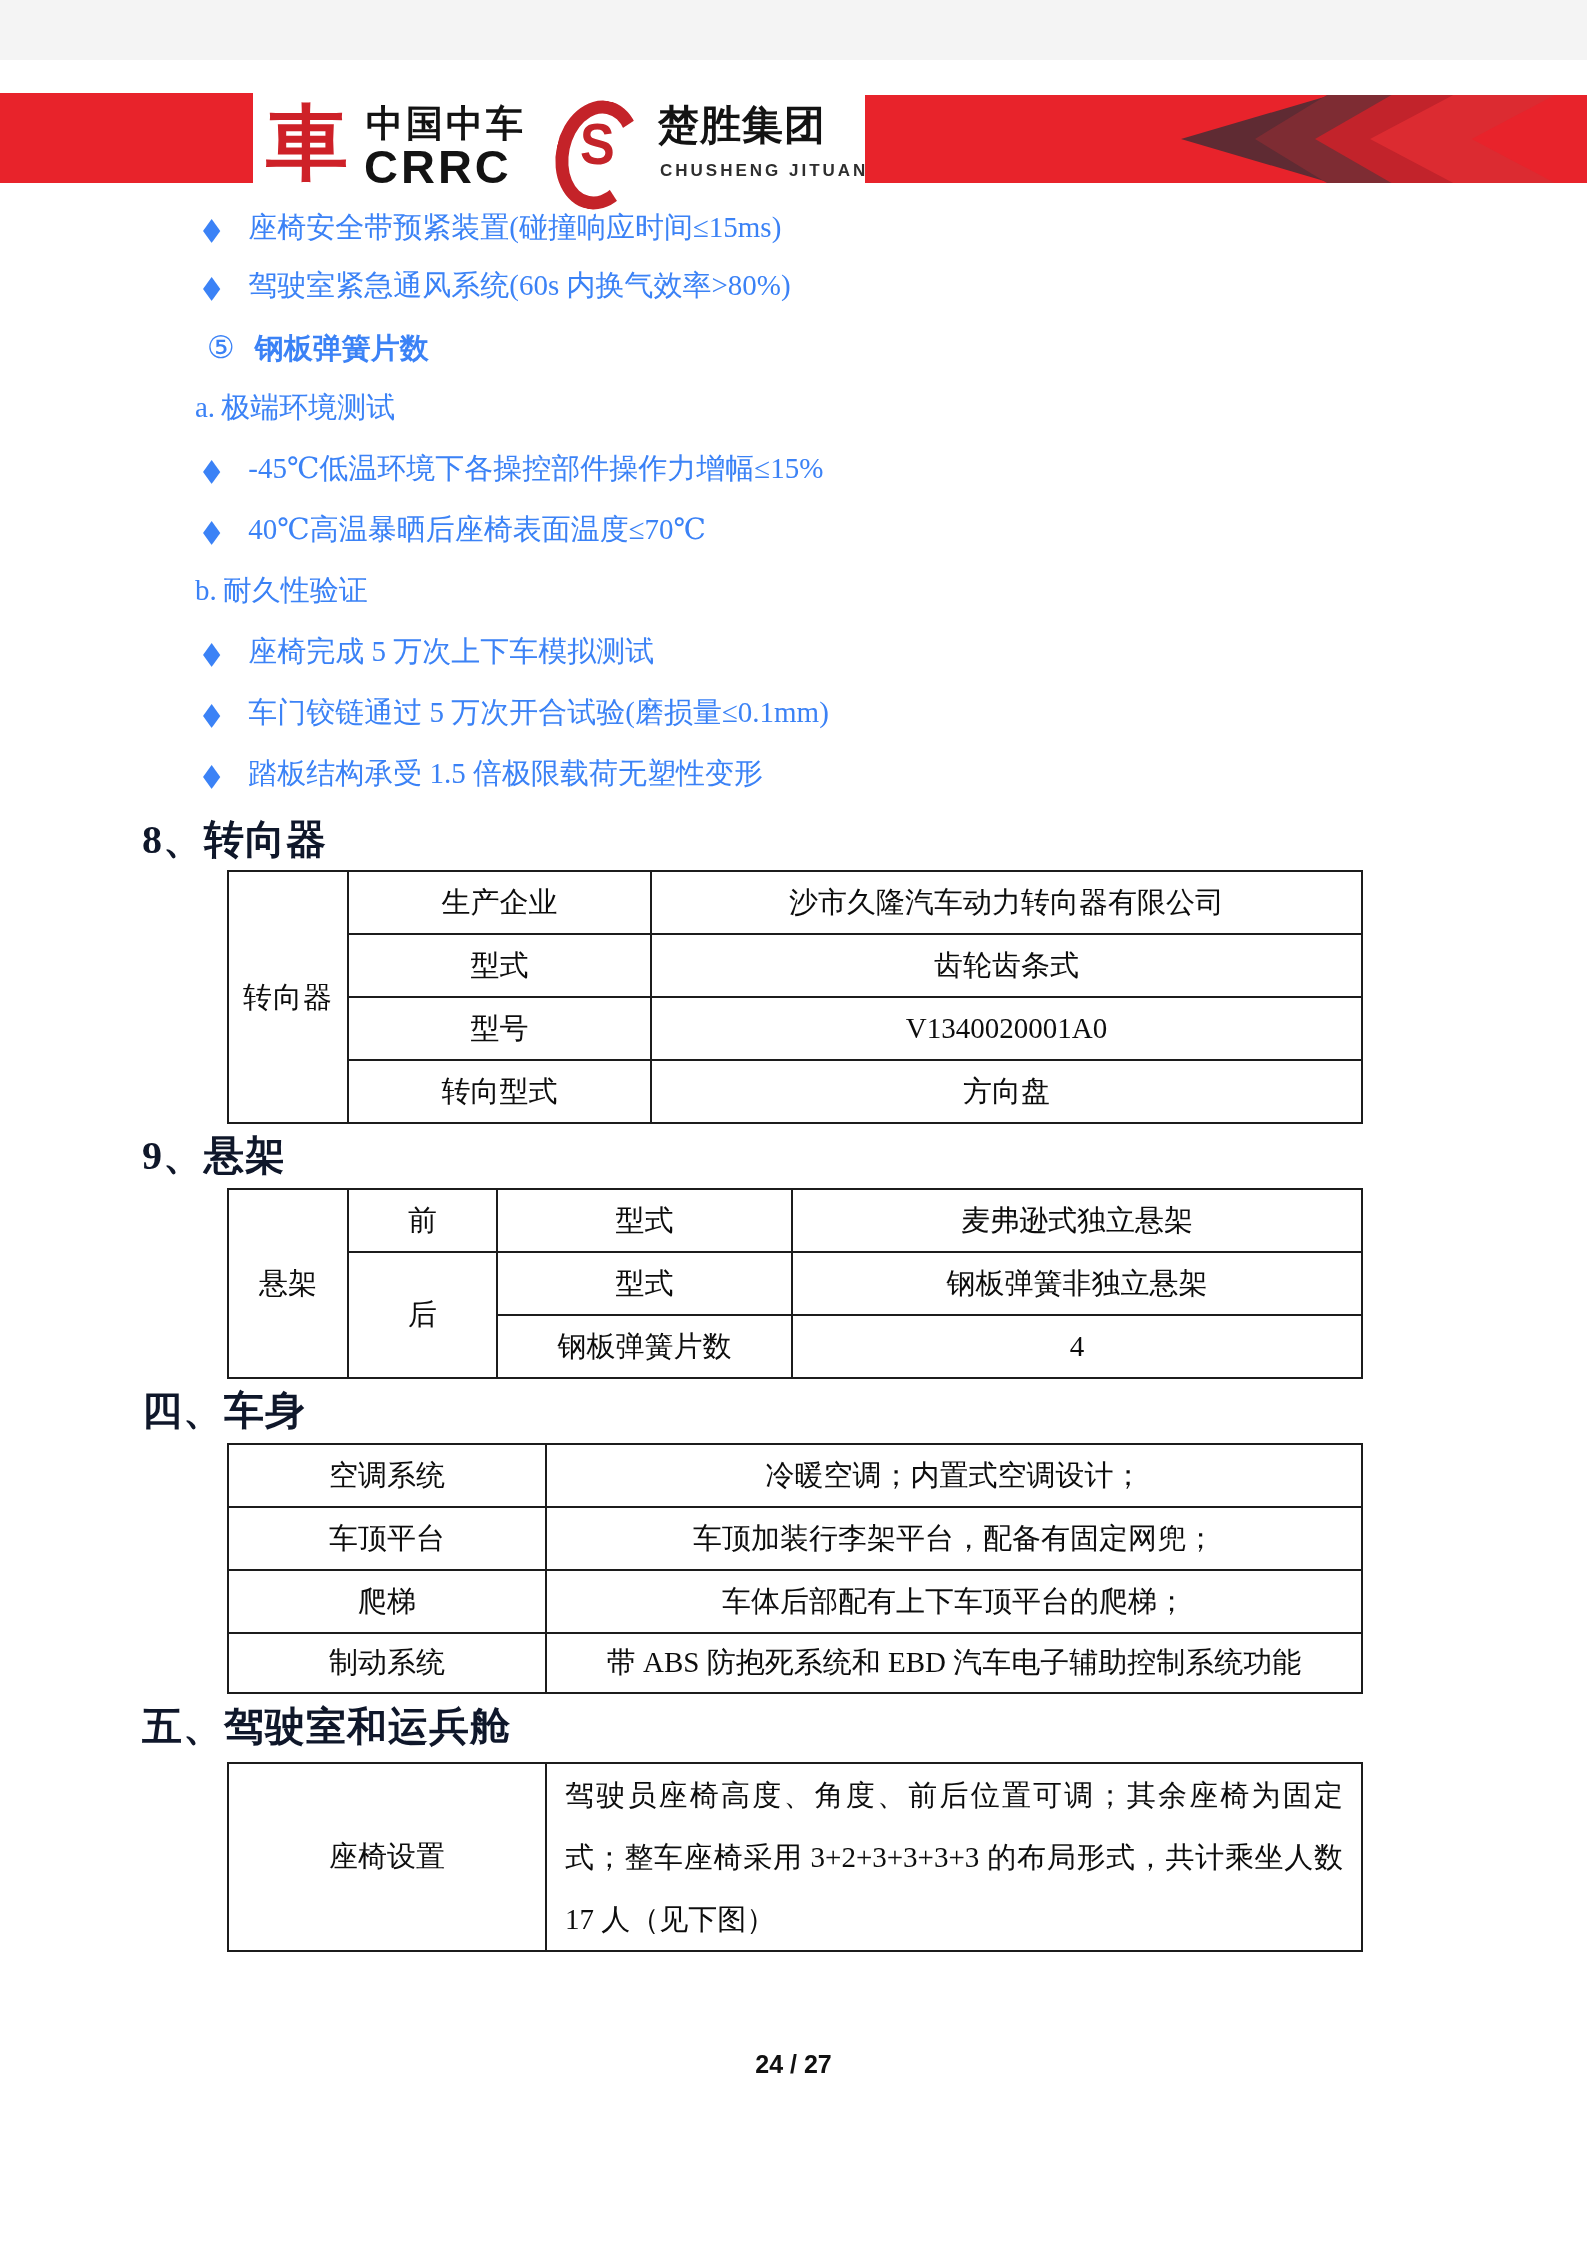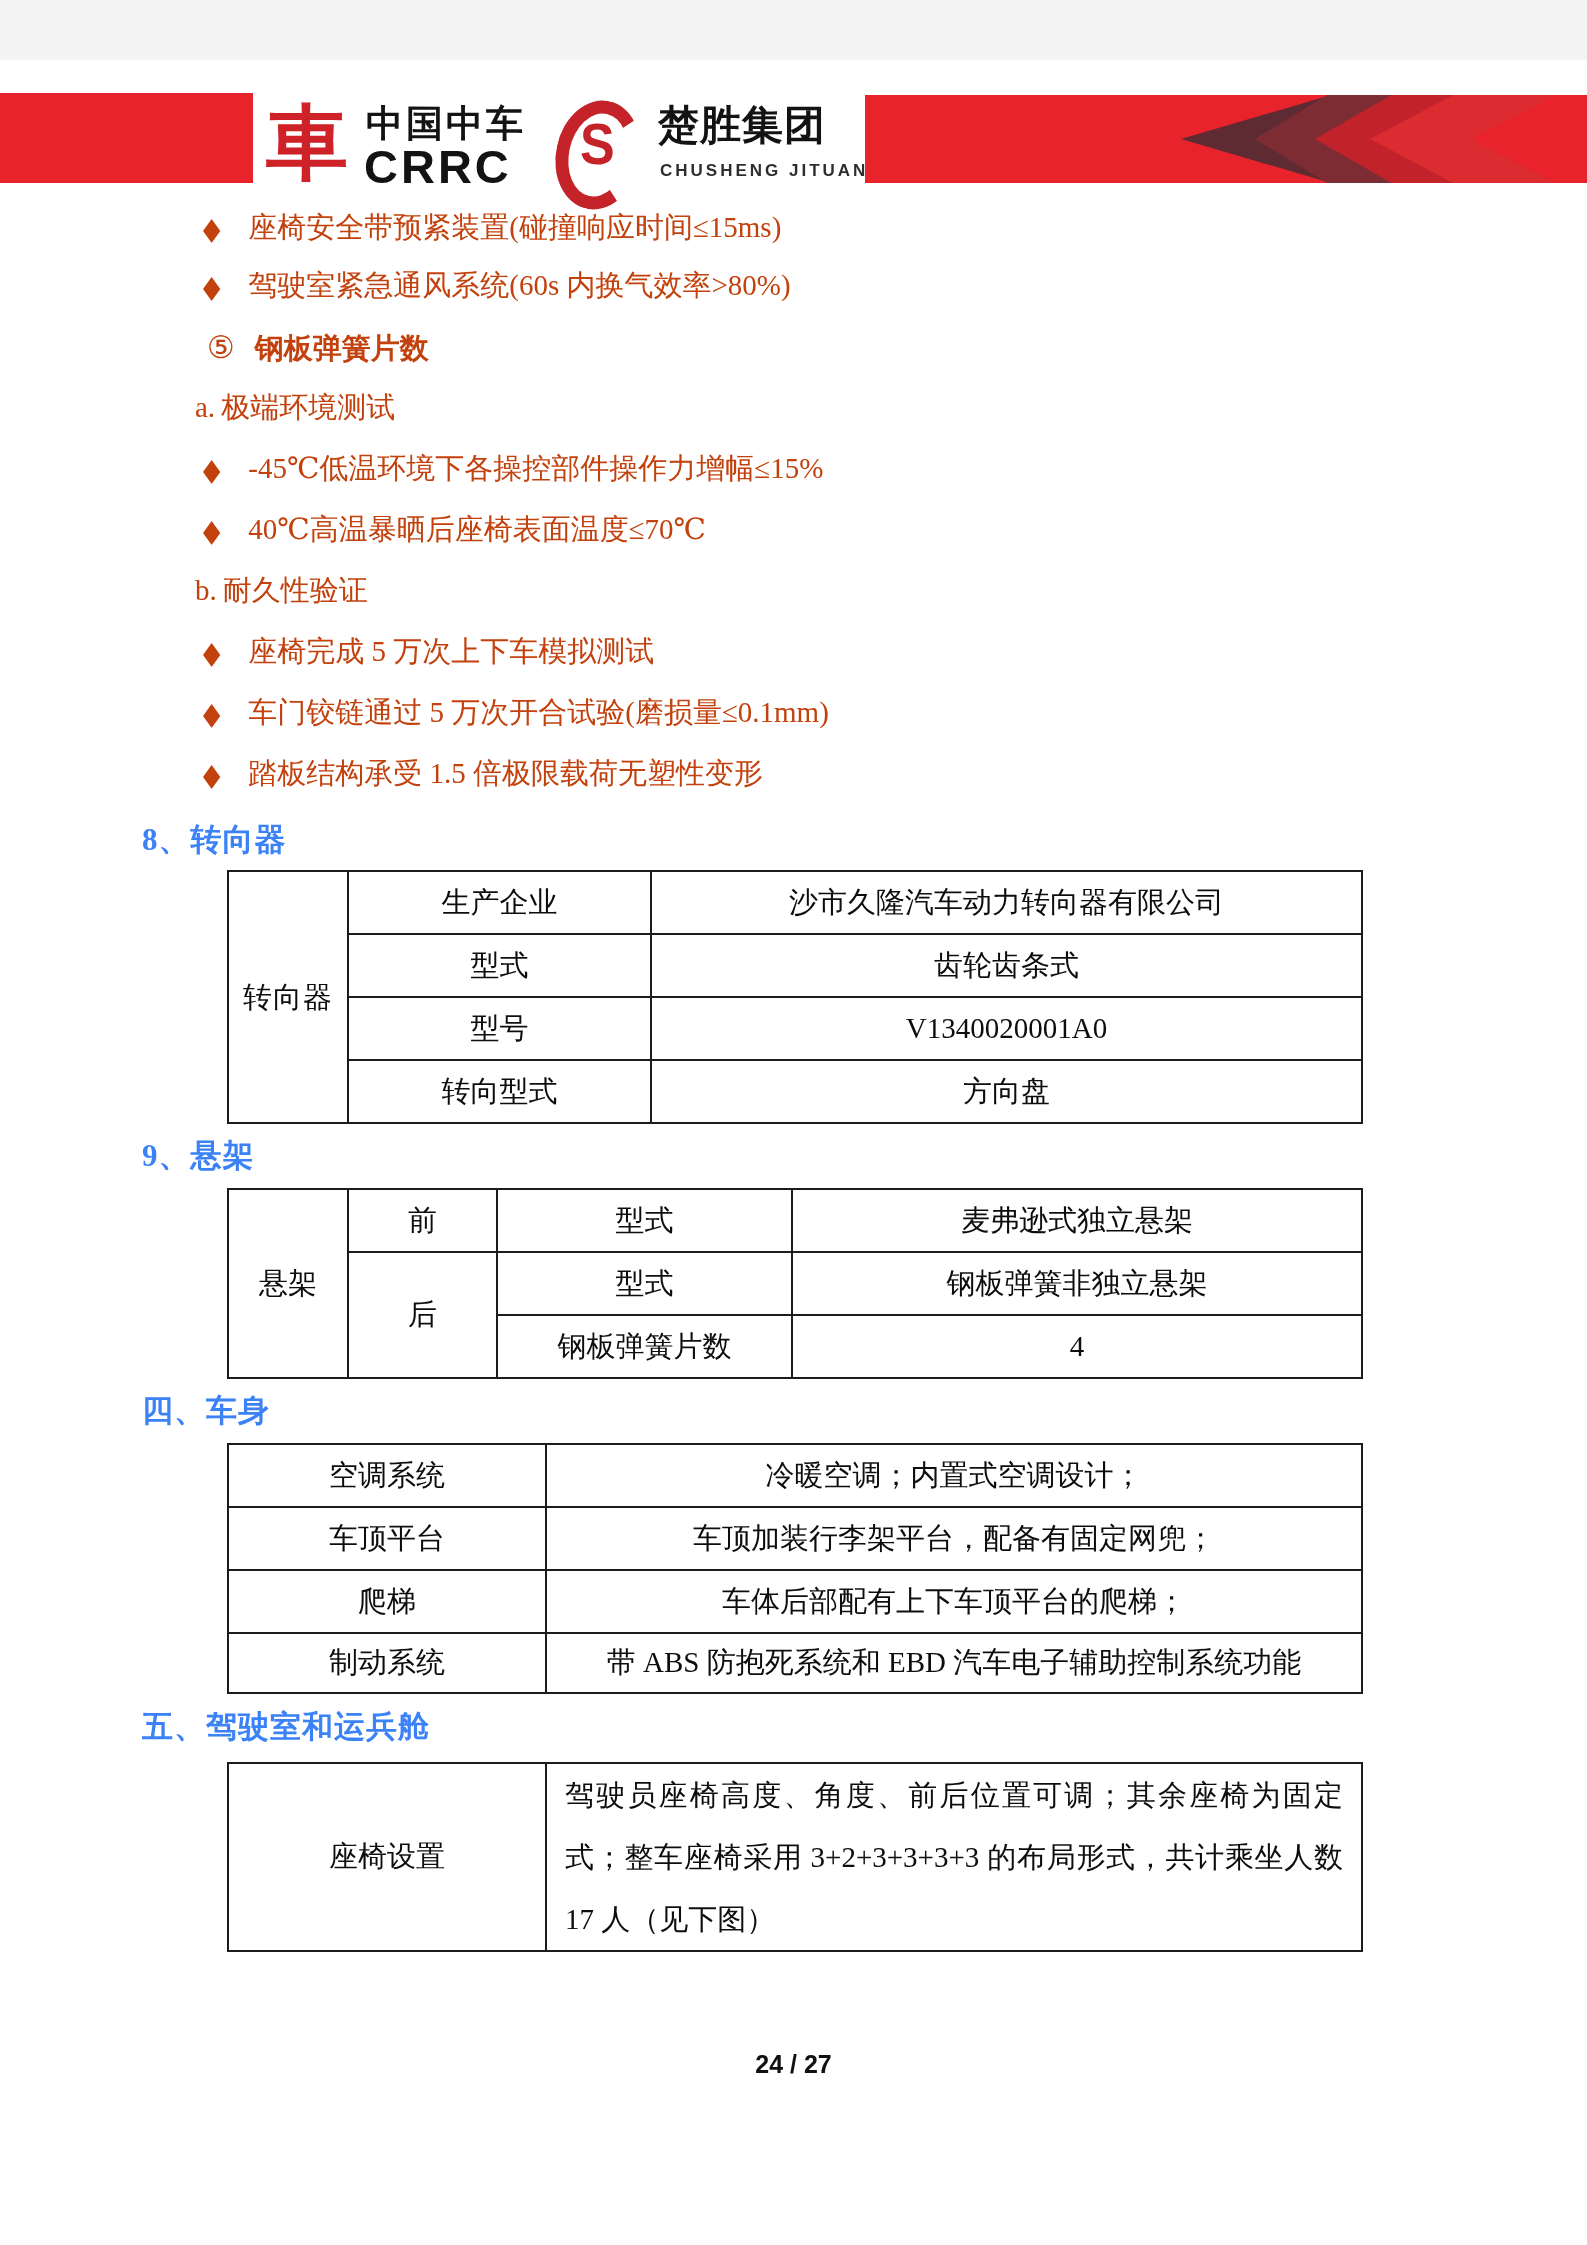--- a/index.html
+++ b/index.html
@@ -22,32 +22,32 @@
   #cs-mark{left:556px;top:100px;width:90px;height:92px;}
   #cs-arc{position:absolute;left:0;top:0;width:58px;height:84px;border:13px solid #c42329;
           border-right-color:transparent;border-radius:50%;transform:rotate(12deg);}
   #cs-s{position:absolute;left:24px;top:14px;font-size:52px;font-weight:bold;color:#c42329;
         font-family:"Liberation Sans","DejaVu Sans",sans-serif;transform:scaleY(1.1);}
   #cs-cn{left:658px;top:102px;font-size:41px;line-height:46px;font-weight:bold;color:#131313;letter-spacing:1px;font-family:Liberation Serif, serif;}
   #cs-en{left:660px;top:160px;font-size:17px;line-height:22px;font-weight:bold;letter-spacing:3px;color:#2e2e2e;
          font-family:Liberation Sans, sans-serif;}
 
   
-  .line{position:absolute;height:62px;line-height:62px;font-size:29px;white-space:nowrap;color:#c2410c;}
+  .line{position:absolute;height:62px;line-height:62px;font-size:29px;white-space:nowrap;color:#3b82f6;}
   .line .marker{display:inline-block;}
   .line.diamond{left:202px;}
   .line.diamond .marker{font-family:"DejaVu Sans",sans-serif;font-size:25px;margin-right:27px;
                         transform:scaleY(1.25) scaleX(0.9);}
   .line.circled{left:207px;font-weight:bold;}
   .line.circled .marker{font-family:"DejaVu Sans",sans-serif;font-size:31px;margin-right:20px;font-weight:normal;}
   .line.plain{left:195px;}
   .line.plain .marker{margin-right:6px;}
 
-  .sec-head{position:absolute;left:142px;height:62px;line-height:62px;font-size:31px;font-weight:bold;
-            letter-spacing:1px;color:#3b82f6;white-space:nowrap;}
+  .sec-head{position:absolute;left:142px;height:62px;line-height:62px;font-size:40px;font-weight:bold;
+            letter-spacing:1px;color:#0f172a;white-space:nowrap;}
 
   
   table.spec{border-collapse:collapse;table-layout:fixed;font-size:29px;color:#0d0d0d;}
   table.spec td{border:2px solid #1c1c1c;padding:0;vertical-align:middle;overflow:hidden;}
   td.c{text-align:center;}
   td.v{text-align:center;padding:0 14px;}
   .rowlabel{line-height:2.3;letter-spacing:1px;}
 </style>
 </head>
 <body>

